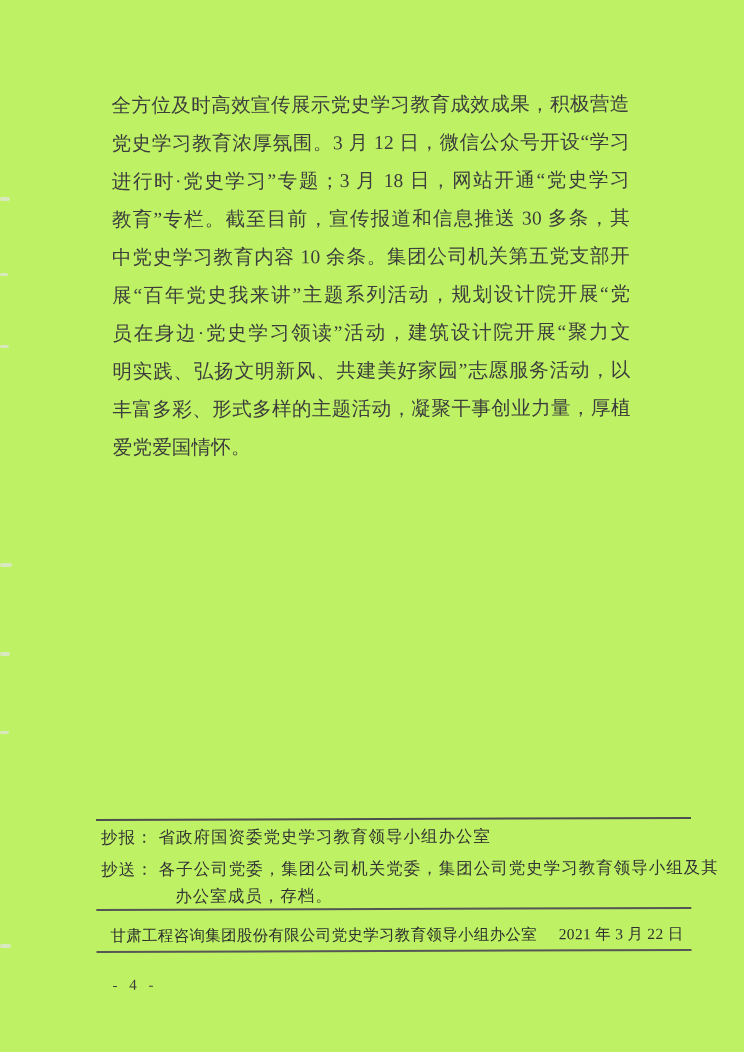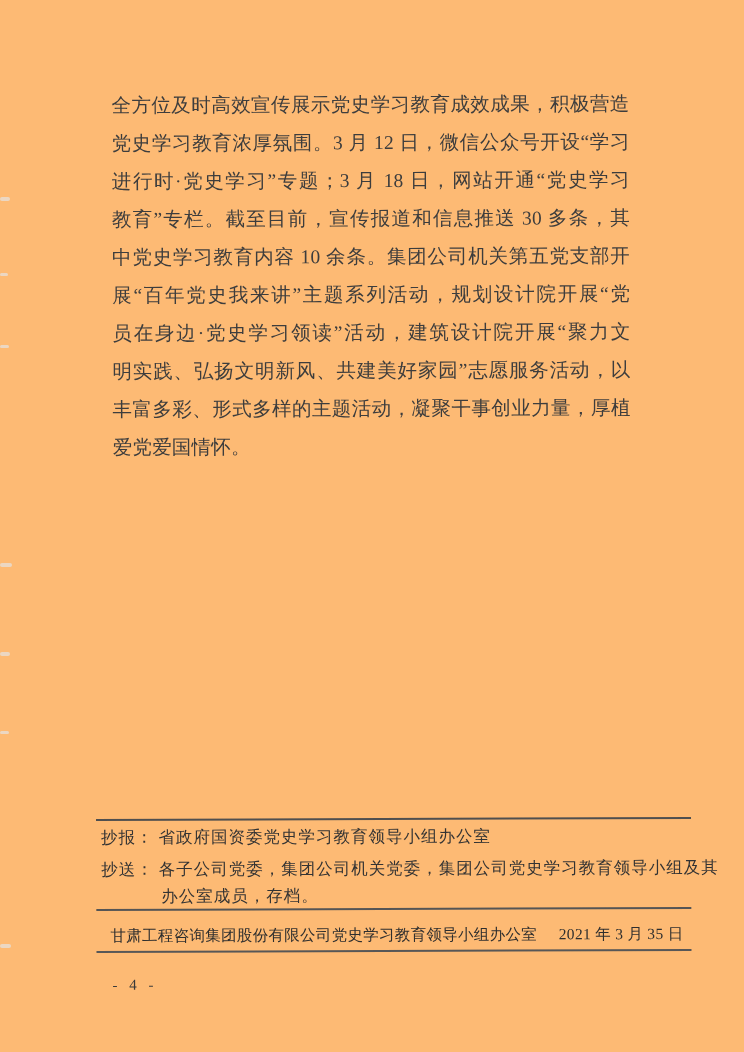--- a/index.html
+++ b/index.html
@@ -4,21 +4,21 @@
   <style>
     html, body {
       margin: 0;
       padding: 0;
       background: #ffffff;
     }
     .page {
       position: relative;
       width: 744px;
       height: 1052px;
-      background: #fdba74;
+      background: #bef264;
       overflow: hidden;
       font-family: "Liberation Serif", "DejaVu Serif", serif;
       color: #3a3a3a;
     }
     .tilt {
       position: absolute;
       inset: 0;
       transform: rotate(-0.2deg);
       transform-origin: 50% 50%;
     }
@@ -60,21 +60,21 @@
       height: 22px;
       line-height: 22px;
       font-size: 16.5px;
       letter-spacing: 1px;
       color: #333333;
       white-space: nowrap;
     }
     .dist-row .dist-label { margin-right: 5px; margin-top: 6px; }
     .dist-cont {
       position: absolute;
-      left: 160px;
+      left: 174px;
       top: 885px;
       height: 22px;
       line-height: 22px;
       font-size: 16.5px;
       letter-spacing: 1px;
       color: #333333;
       white-space: nowrap;
     }
     
     .footer-row {
@@ -140,21 +140,21 @@
     <div class="dist-row" style="top:858px">
       <span class="dist-label">抄送：</span><span class="dist-value">各子公司党委，集团公司机关党委，集团公司党史学习教育领导小组及其</span>
     </div>
 
     <div class="dist-cont">办公室成员，存档。</div>
 
     <div class="rule rule2"></div>
 
     <div class="footer-row">
       <span class="issuer">甘肃工程咨询集团股份有限公司党史学习教育领导小组办公室</span>
-      <span class="issue-date">2021 年 3 月 35 日</span>
+      <span class="issue-date">2021 年 3 月 22 日</span>
     </div>
 
     <div class="rule rule3"></div>
 
     <div class="page-number">- 4 -</div>
   </div>
 
   <div class="artifact" style="top:197px; width:10px; height:4px;"></div>
   <div class="artifact" style="top:273px; width:8px; height:3px;"></div>
   <div class="artifact" style="top:345px; width:9px; height:3px;"></div>

